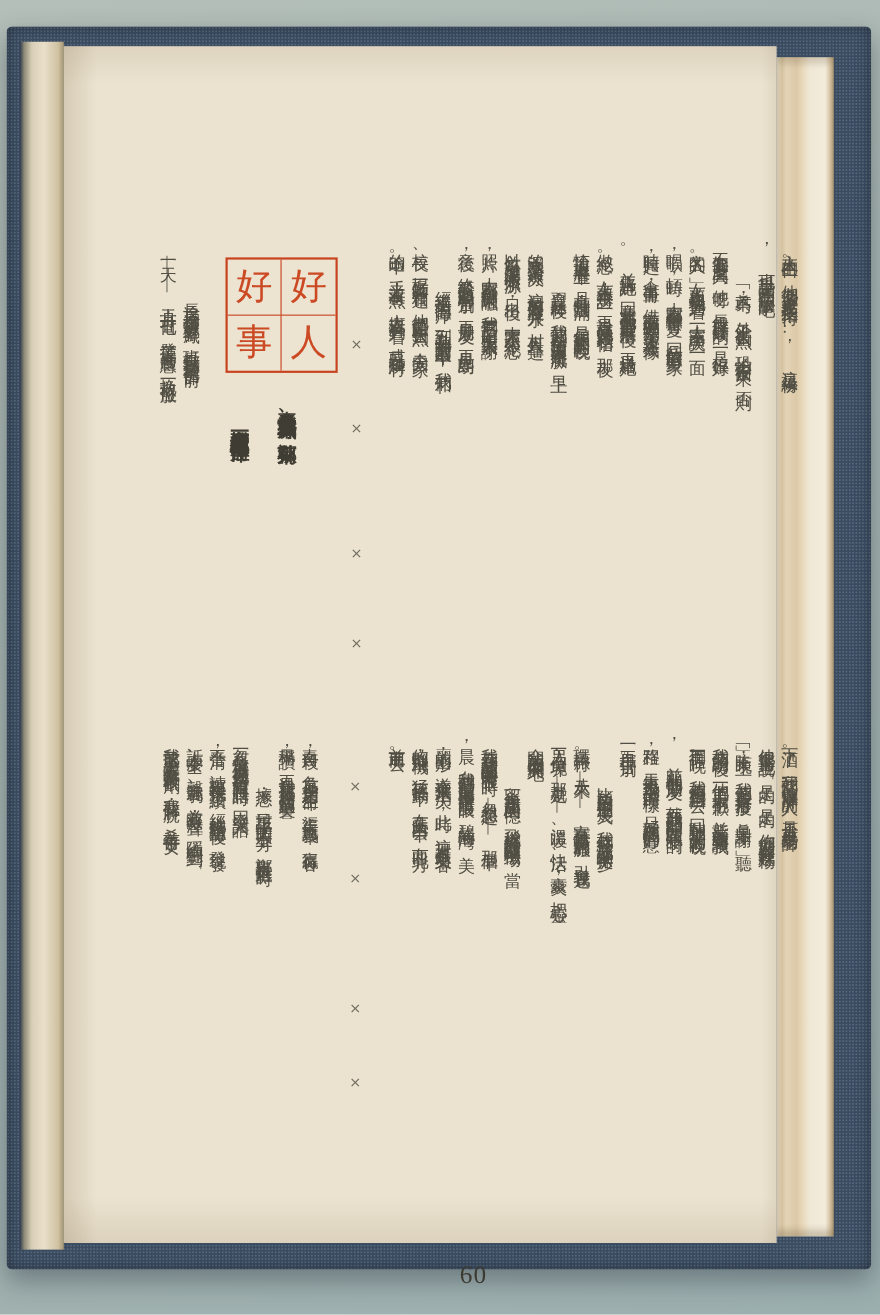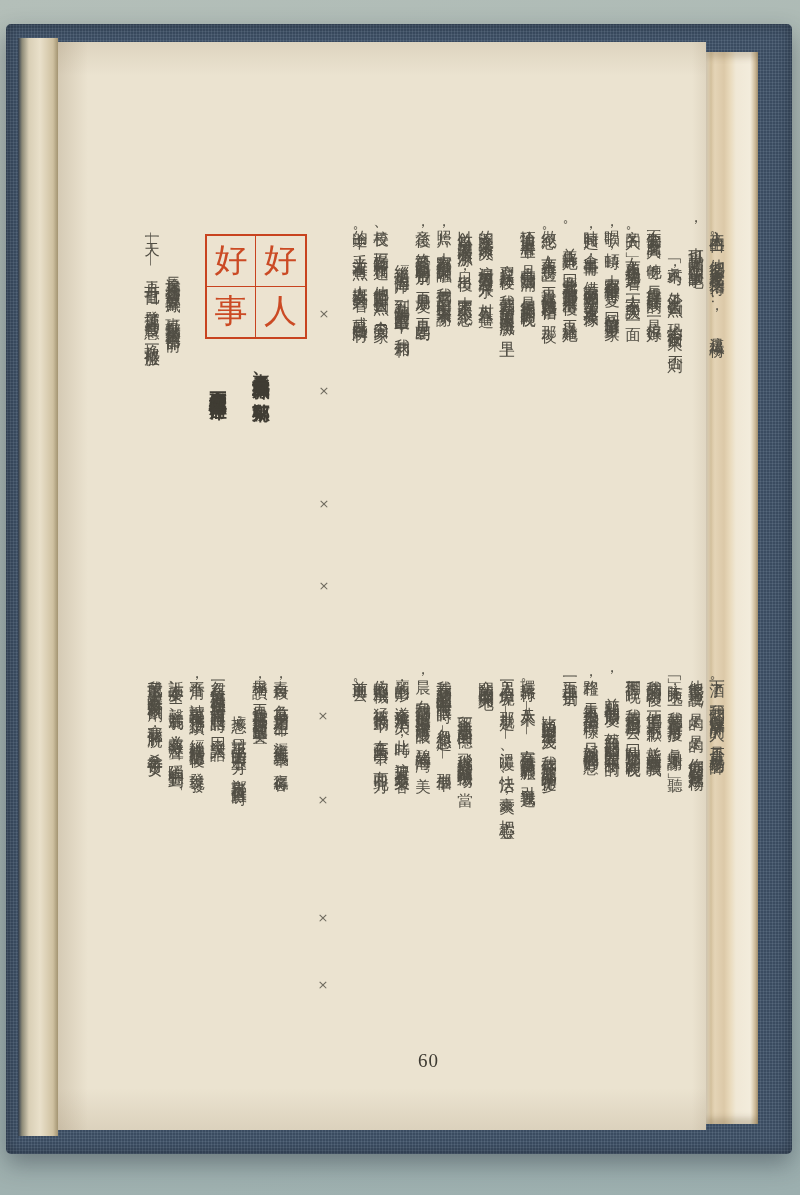--- a/index.html
+++ b/index.html
@@ -76,22 +76,22 @@
   .cell.c2{grid-column:1;grid-row:1;border-right:1.5px solid #c8431f;border-bottom:1.5px solid #c8431f;}
   .cell.c3{grid-column:1;grid-row:2;border-right:1.5px solid #c8431f;}
   
   .xmark{
     position:absolute;width:16px;height:16px;font-size:13px;line-height:16px;
     color:#6f6b5f;text-align:center;font-family:"DejaVu Sans",sans-serif;
   }
   .xt1{left:258px;top:264px;} .xt2{left:258px;top:341px;} .xt3{left:258px;top:454px;} .xt4{left:258px;top:536px;}
   .xb1{left:257px;top:666px;} .xb2{left:257px;top:750px;} .xb3{left:257px;top:868px;} .xb4{left:257px;top:935px;}
   .pagenum{
-    position:absolute;left:360px;top:1008px;width:48px;
-    font-size:19px;color:#3d3a31;letter-spacing:1px;
+    position:absolute;left:360px;top:1104px;width:48px;
+    font-size:23px;color:#3d3a31;letter-spacing:1px;
   }
 </style>
 </head>
 <body>
 
 <div id="canvas">
   <div class="cover"></div>
   <div class="gutter"></div>
   <div class="foredge"></div>
 

